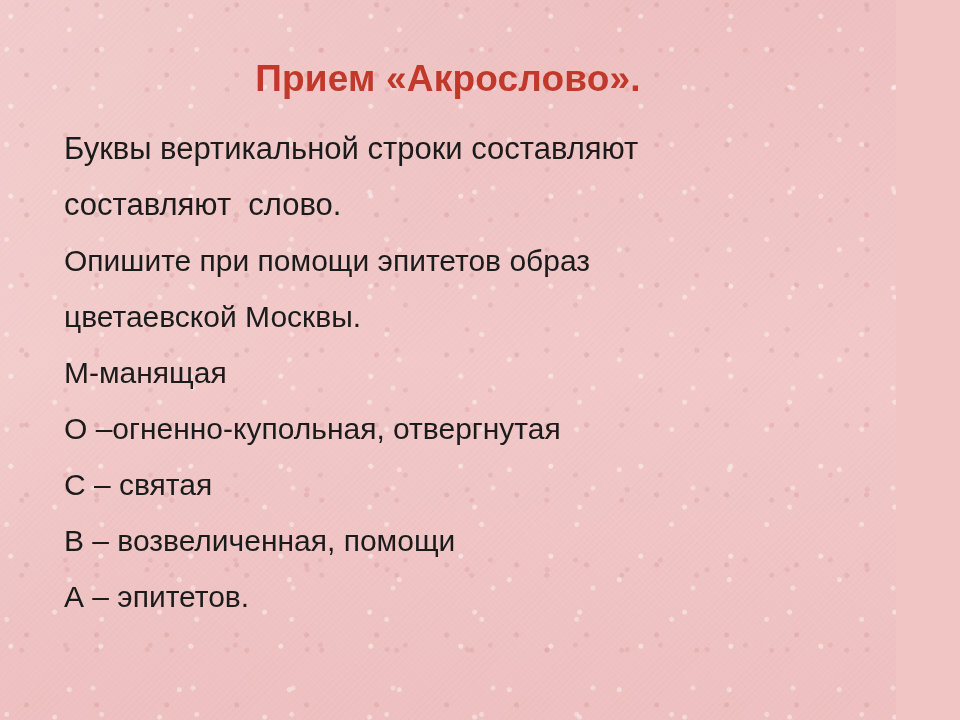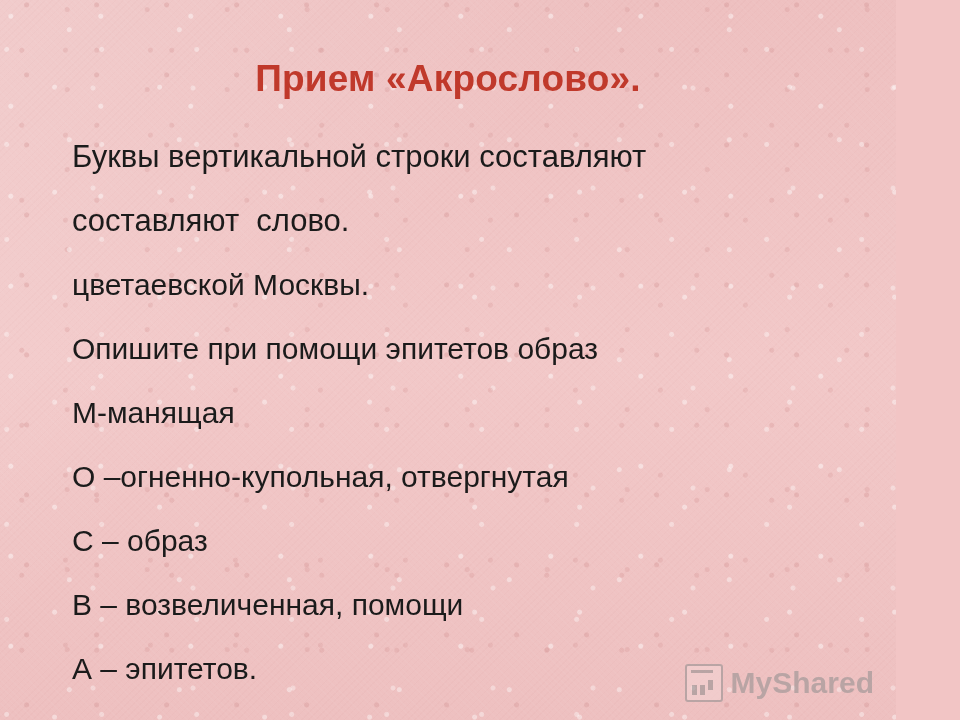--- a/index.html
+++ b/index.html
@@ -59,21 +59,21 @@
   .body-text {
     position: absolute;
     left: 56px;
     top: 117px;
     right: 40px;
     color: #1b1b1b;
     font-size: 30px;
     line-height: 48px;
   }
   .body-text p {
-    margin: 16px;
+    margin: 8px;
     white-space: pre;
   }
   .line-1, .line-2 { font-size: 31px; }
   .logo {
     position: absolute;
     right: 22px;
     bottom: 18px;
     display: flex;
     align-items: center;
     gap: 8px;
@@ -116,26 +116,22 @@
 <body>
 
 <div class="slide">
   <div class="noise"></div>
 
   <div class="title">Прием «Акрослово».</div>
 
   <div class="body-text">
     <p class="line-1">Буквы вертикальной строки составляют</p>
     <p class="line-2">составляют  слово.</p>
+    <p>Опишите при помощи эпитетов образ</p>
     <p>цветаевской Москвы.</p>
-    <p>Опишите при помощи эпитетов образ</p>
     <p>М-манящая</p>
     <p>О –огненно-купольная, отвергнутая</p>
-    <p>С – образ</p>
+    <p>С – святая</p>
     <p>В – возвеличенная, помощи</p>
     <p>А – эпитетов.</p>
   </div>
 
-  <div class="logo">
-    <span class="logo-mark"></span>
-    <span class="logo-text">MyShared</span>
-  </div>
 </div>
 
 </body></html>

